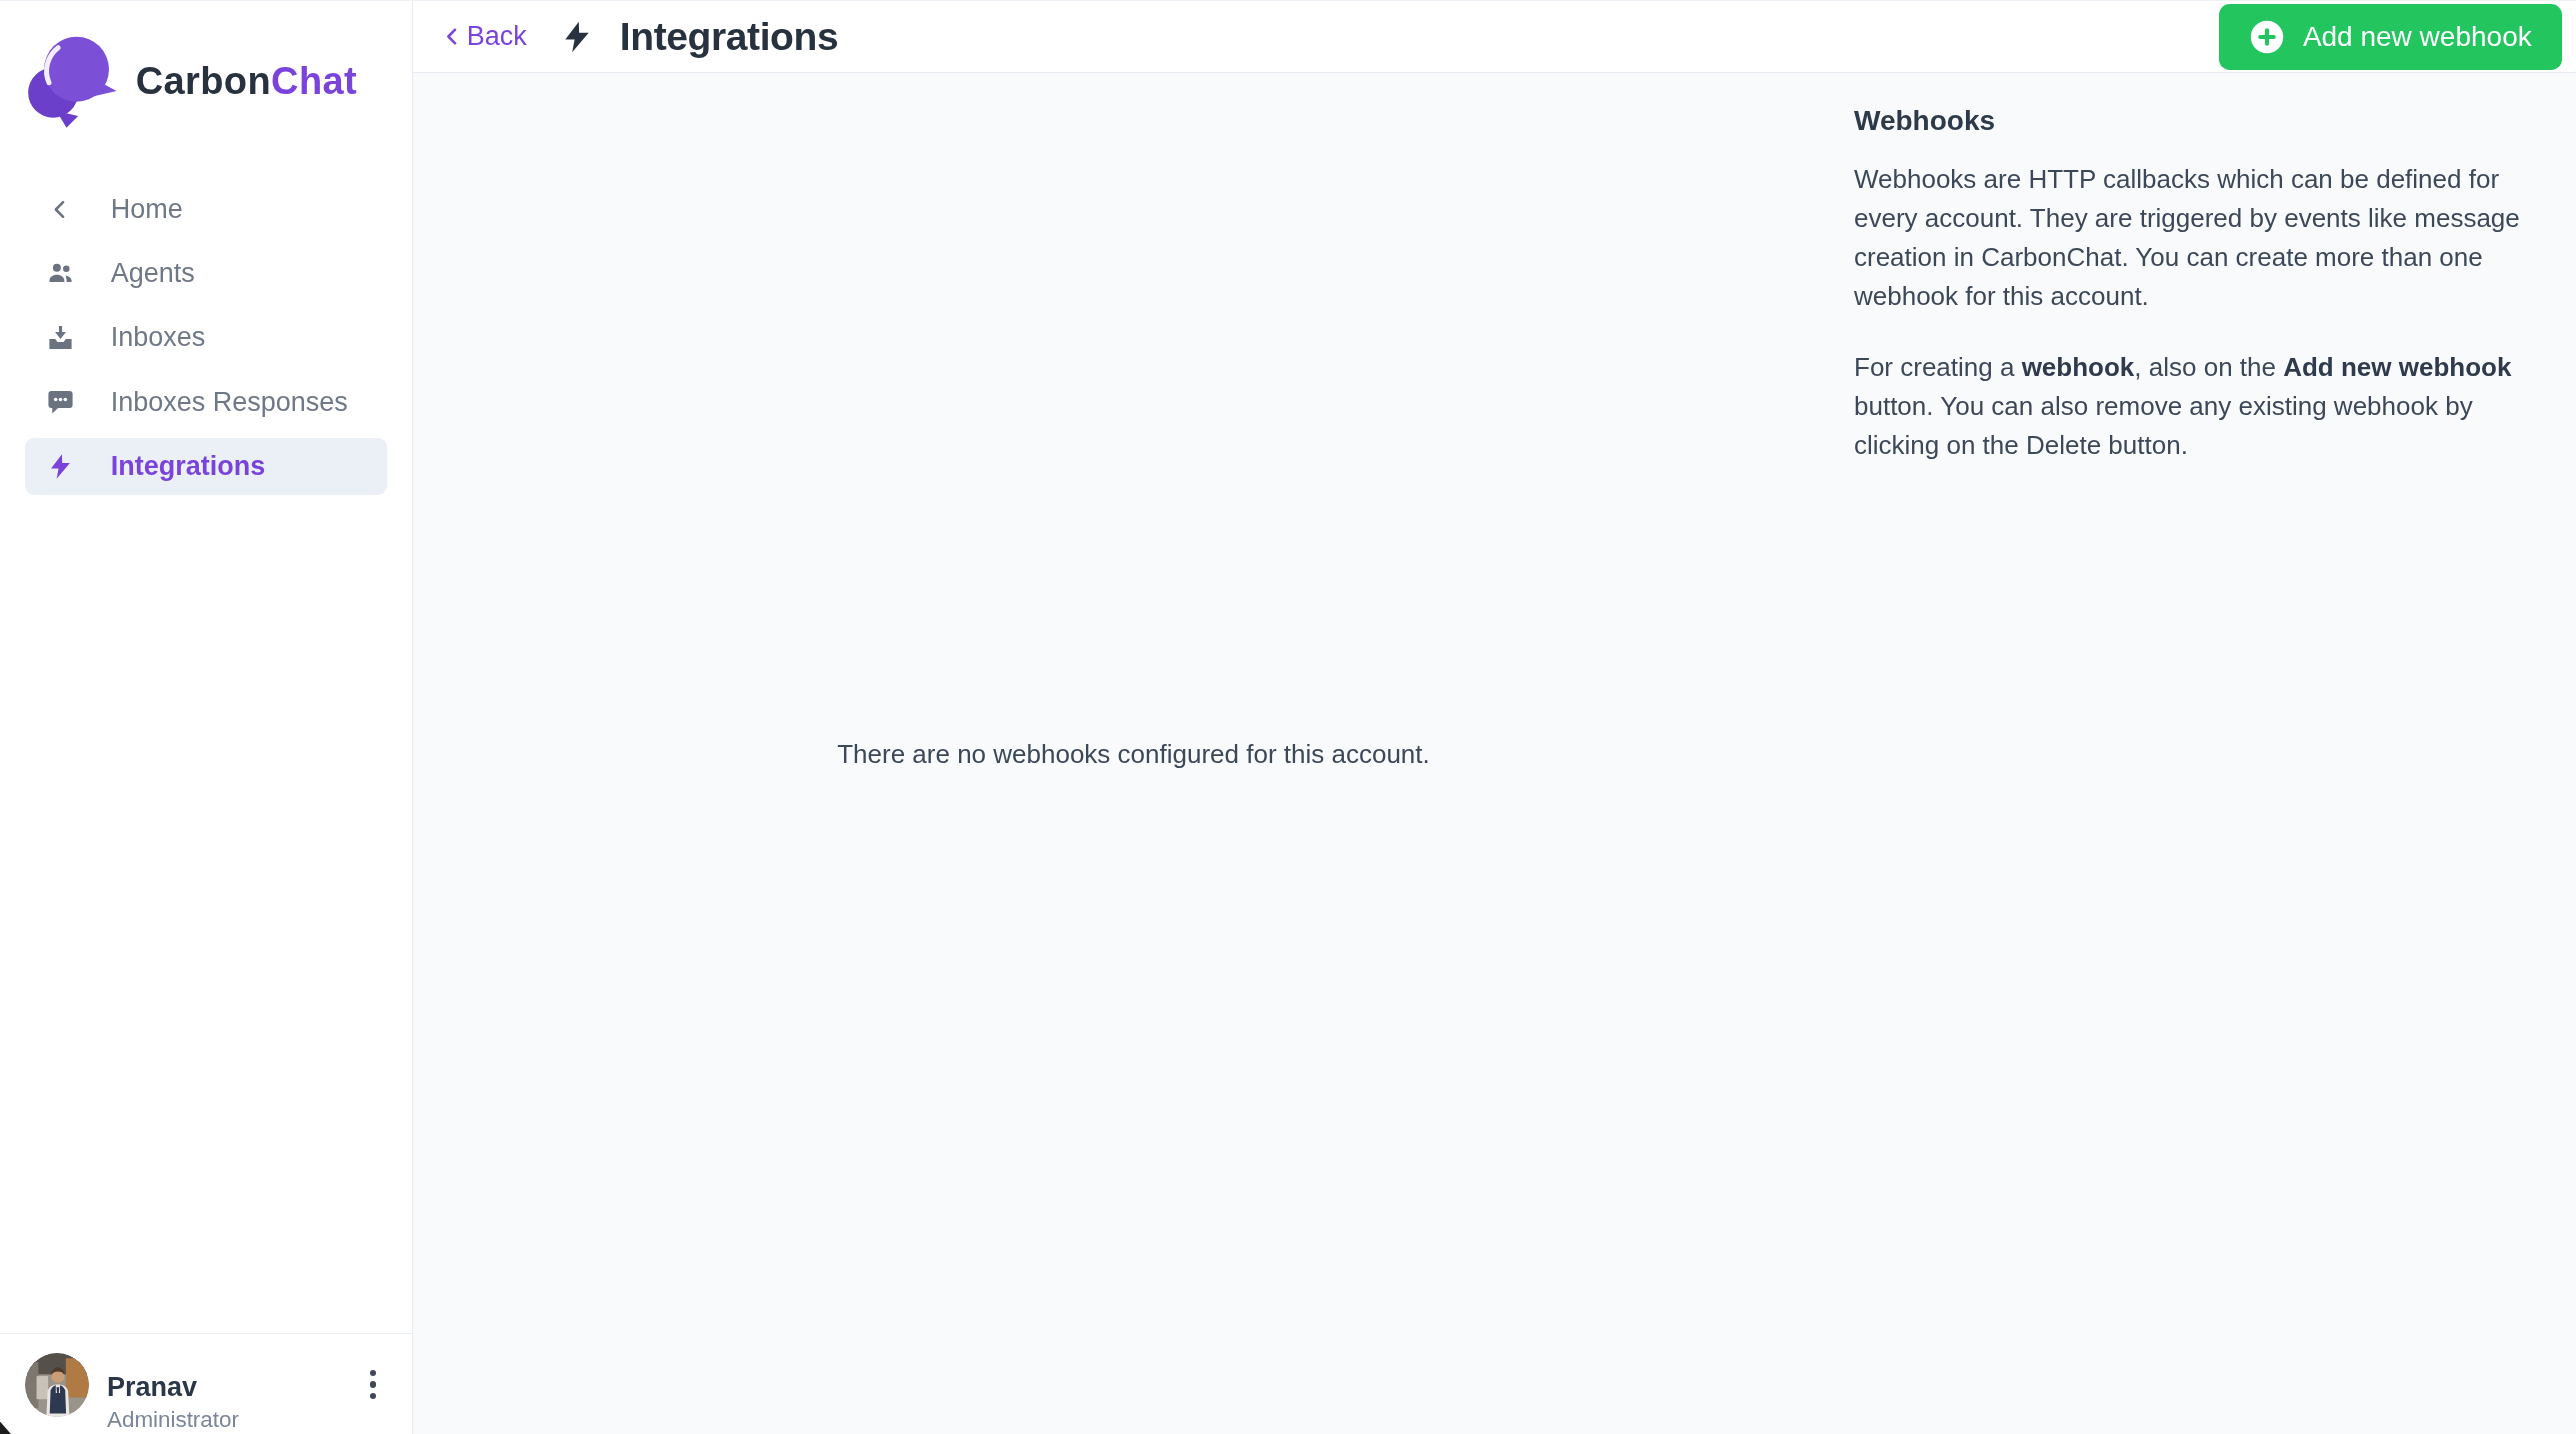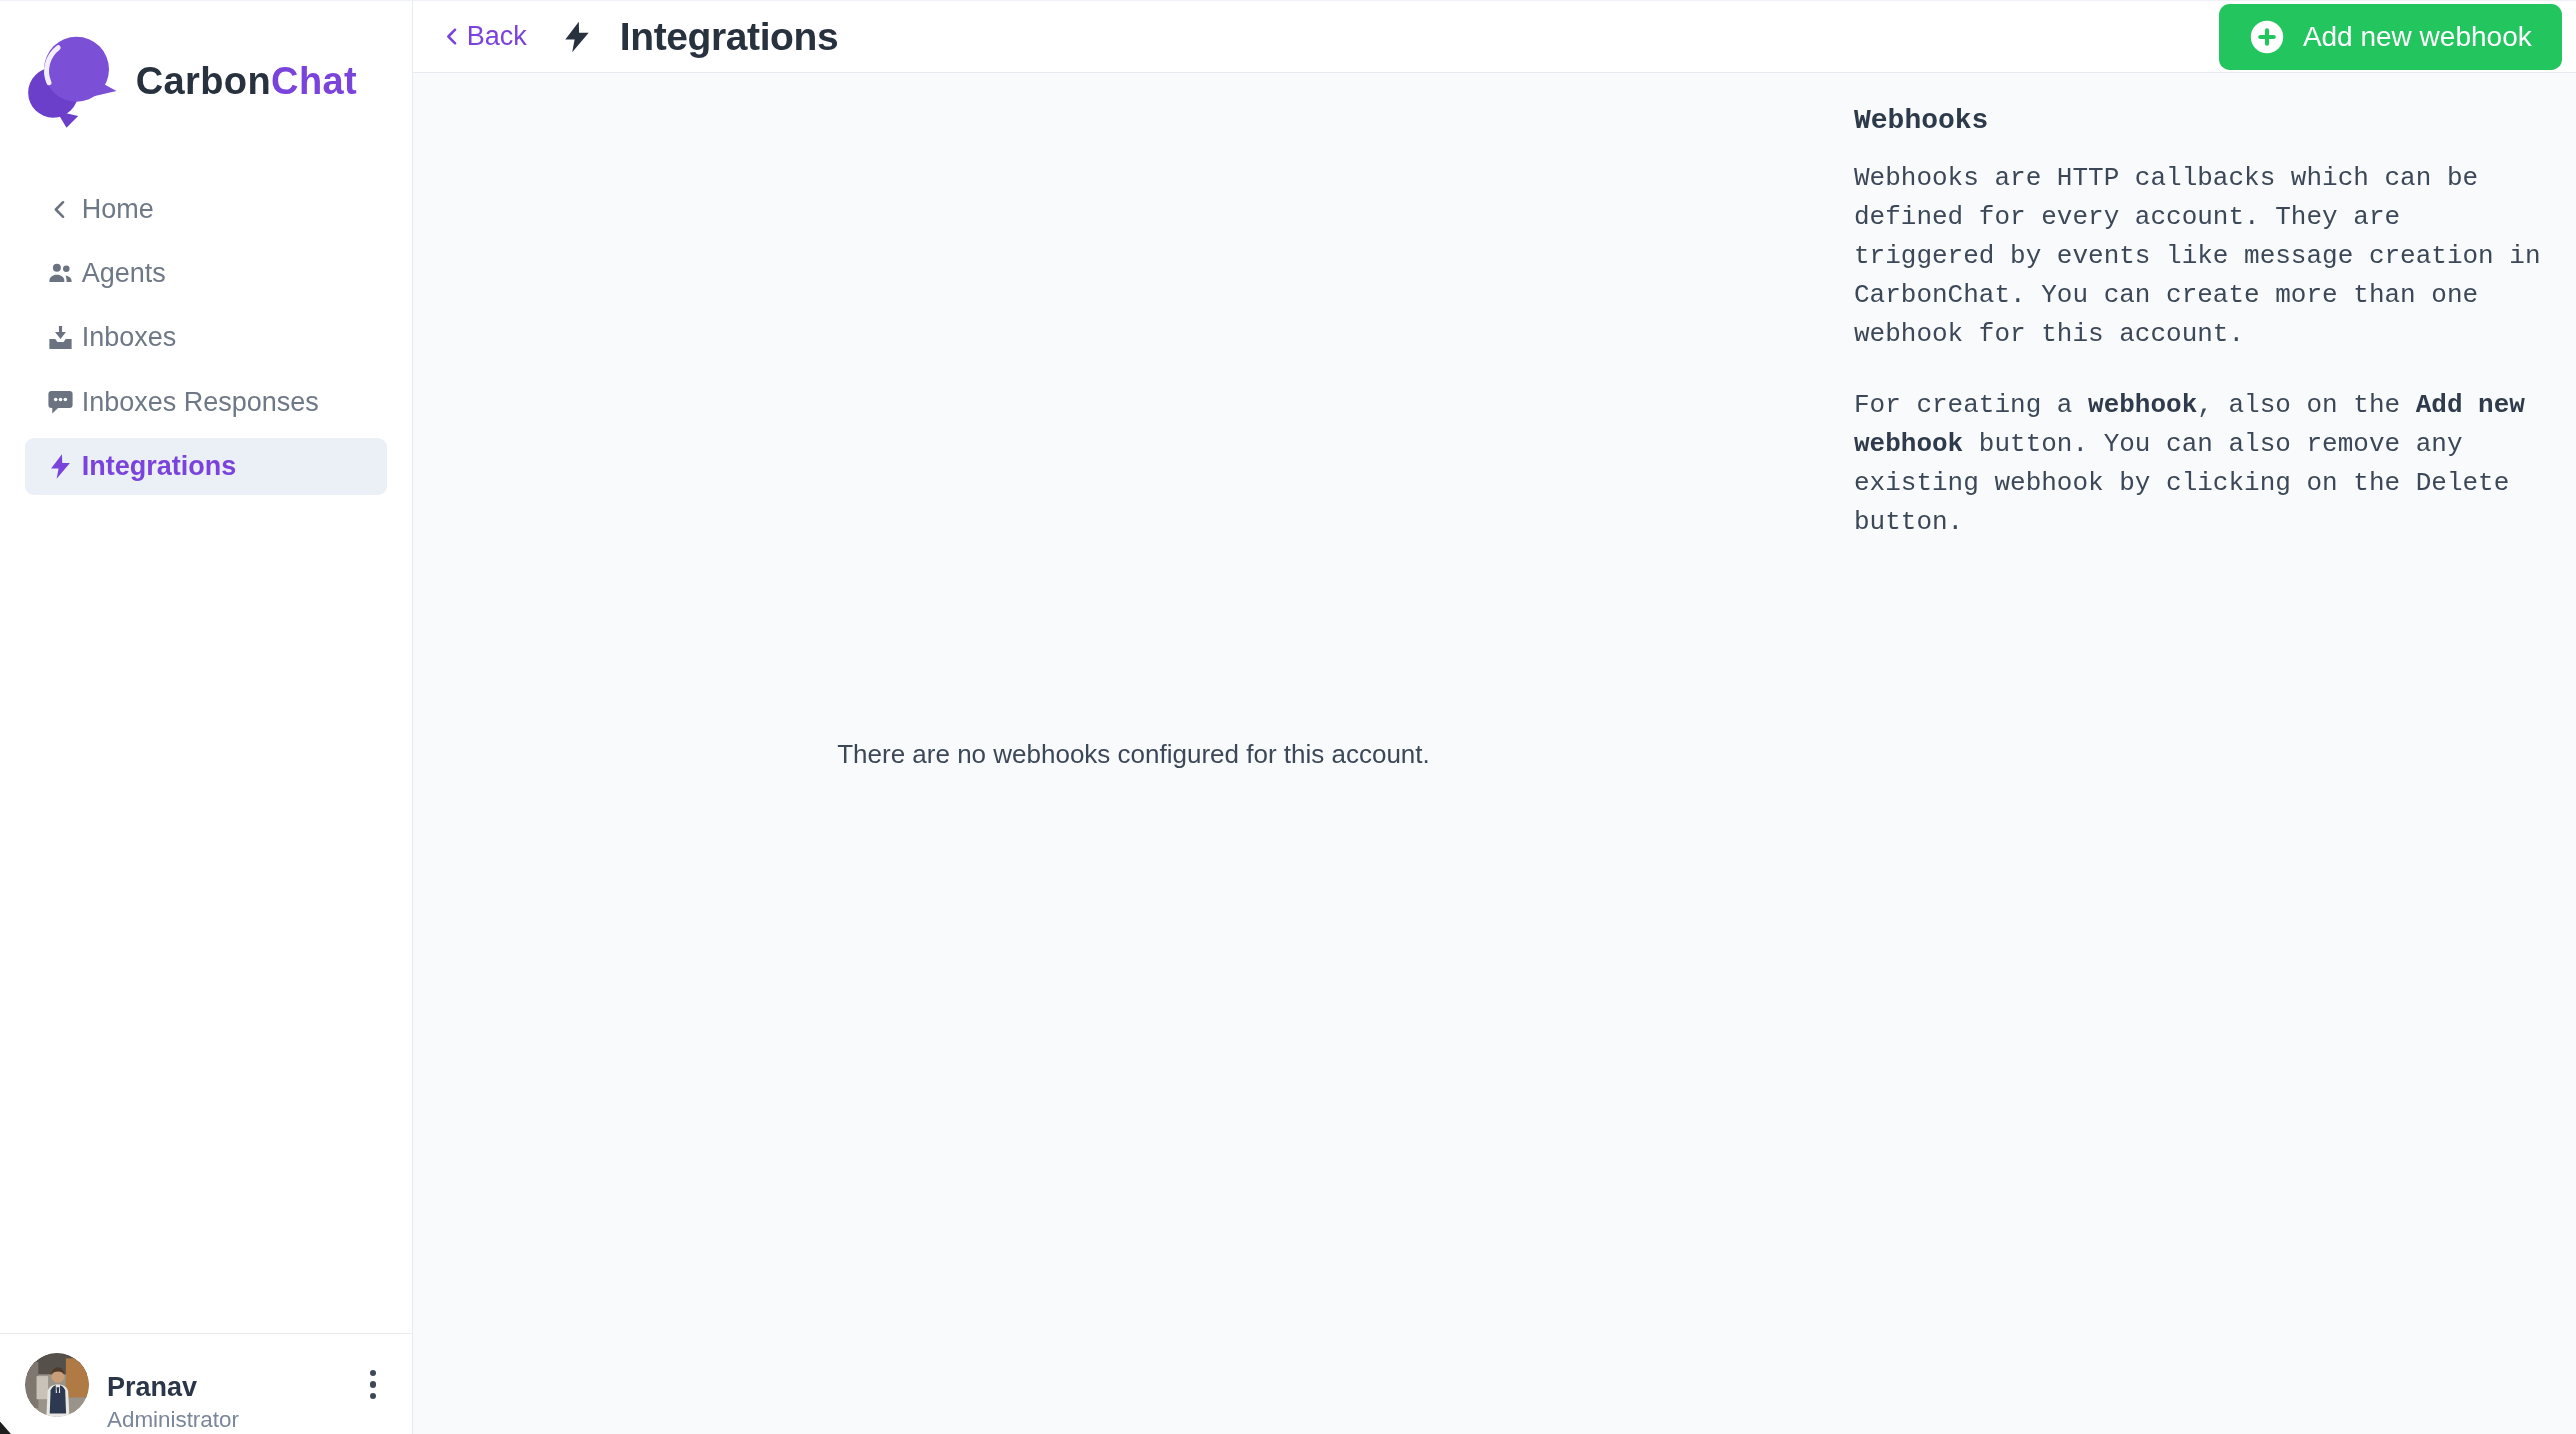--- a/index.html
+++ b/index.html
@@ -16,21 +16,21 @@
   .sidebar {
     width: 413px; background: #ffffff; border-right: 1.8px solid #e7eaf0;
     display: flex; flex-direction: column; flex-shrink: 0;
   }
   .logo { display: flex; align-items: center; gap: 10.7px; padding: 30px 10.7px 0 18px; cursor: pointer; }
   .logo-text { font-size: 38px; font-weight: 600; color: #28323f; letter-spacing: 0.4px; white-space: nowrap; }
   .logo-text .accent { color: #7a43dc; margin-top: 14px; }
 
   .nav { padding-top: 50px; display: flex; flex-direction: column; gap: 7.2px; }
   .nav-item {
-    display: flex; align-items: center; gap: 5px; height: 57px;
+    display: flex; align-items: center; gap: 34px; height: 57px;
     margin: 0 25px; padding: 0 19.7px; border-radius: 9px;
     font-size: 27px; font-weight: 500; color: #6e7887; cursor: pointer; white-space: nowrap;
   }
   .nav-item .nav-icon { width: 32px; display: flex; justify-content: center; align-items: center; color: #6b7280; }
   .nav-item.active { background: #ebeff6; color: #7a43dc; font-weight: 600; }
   .nav-item.active .nav-icon { color: #7a43dc; }
 
   .user {
     margin-top: auto; height: 102px; border-top: 1.8px solid #e9ecf2;
     display: flex; align-items: center; padding: 0 25px; gap: 18px;
@@ -54,21 +54,21 @@
   .add-btn {
     margin-left: auto; height: 66px; padding: 0 30px; border: none; border-radius: 10.7px;
     background: #22c55e; color: #ffffff; font-size: 28px; font-weight: 500;
     font-family: inherit; display: flex; align-items: center; gap: 18px; cursor: pointer;
   }
 
   .main { flex: 1; display: flex; min-height: 0; }
   .list-col { flex: 1; display: flex; align-items: center; justify-content: center; }
   .empty-state { font-size: 26px; color: #3c4858; }
 
-  .help-col { width: 722px; padding: 32px 34px 0 0; flex-shrink: 0; font-family: Liberation Mono, monospace; }
+  .help-col { width: 722px; padding: 32px 34px 0 0; flex-shrink: 0; }
   .help-title { font-size: 28px; font-weight: 700; color: #2d3a4a; margin-bottom: 23px; }
   .help-col p { font-size: 26px; line-height: 39px; color: #3c4858; margin-bottom: 32px; }
   .help-col p strong { font-weight: 700; color: #2f3b4c; }
 
   .corner-artifact {
     position: absolute; left: 0; bottom: 0; width: 13.4px; height: 13.4px;
     background: #1e1e1e; clip-path: polygon(0 0, 88% 100%, 0 100%);
   }
   svg { display: block; }
 </style>

